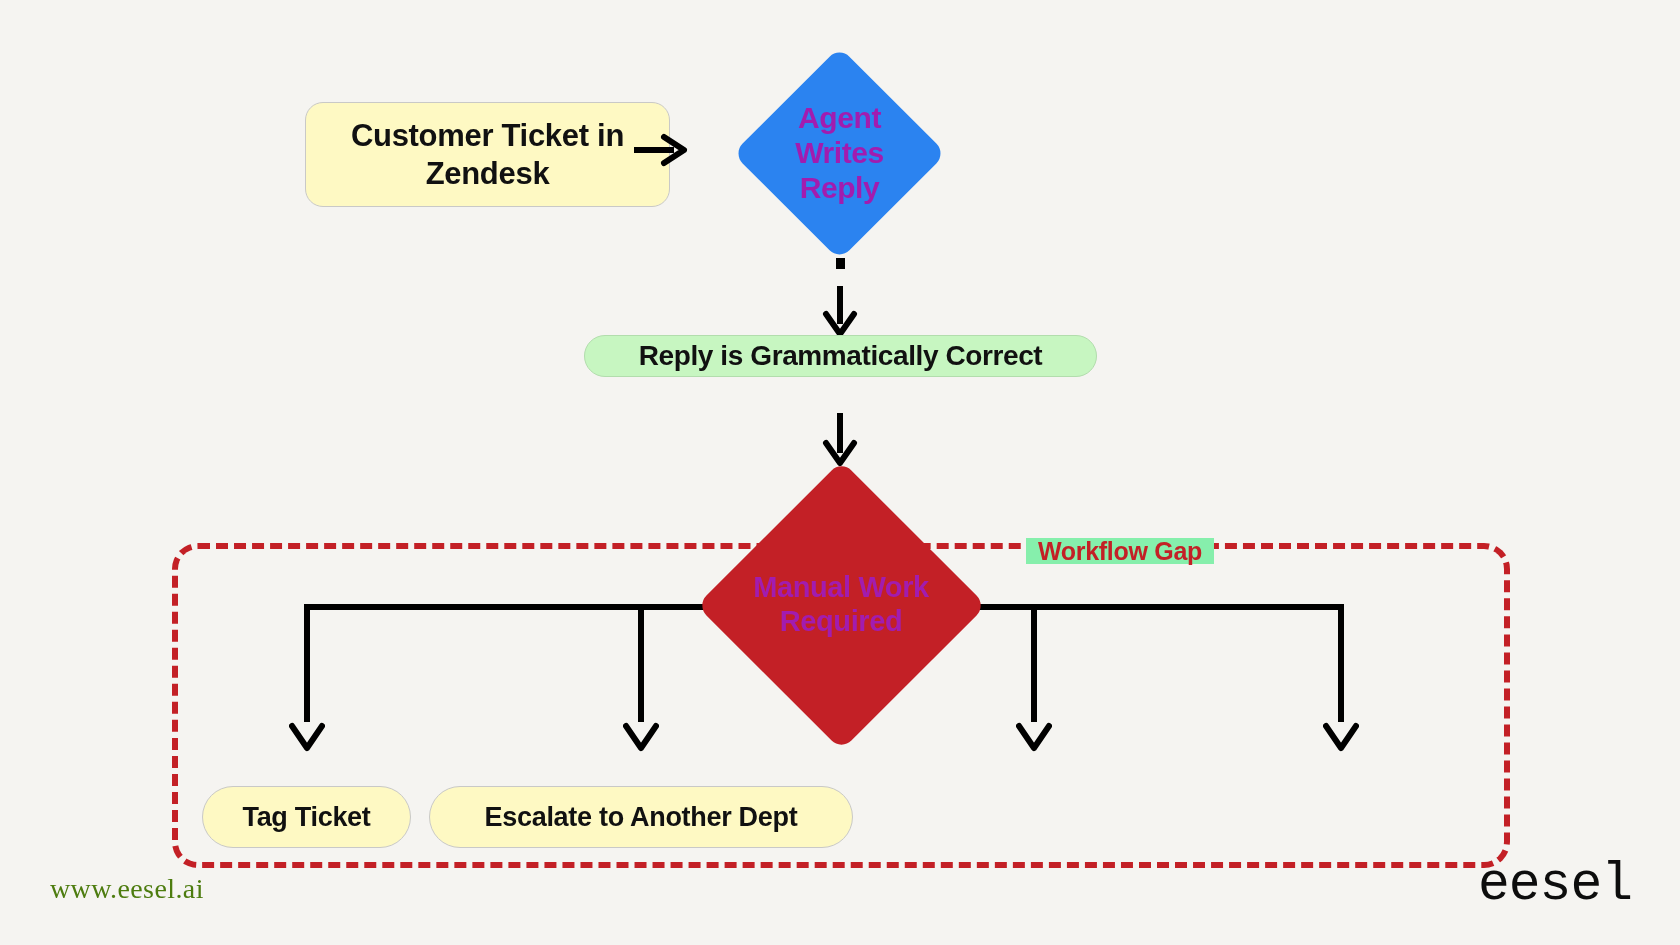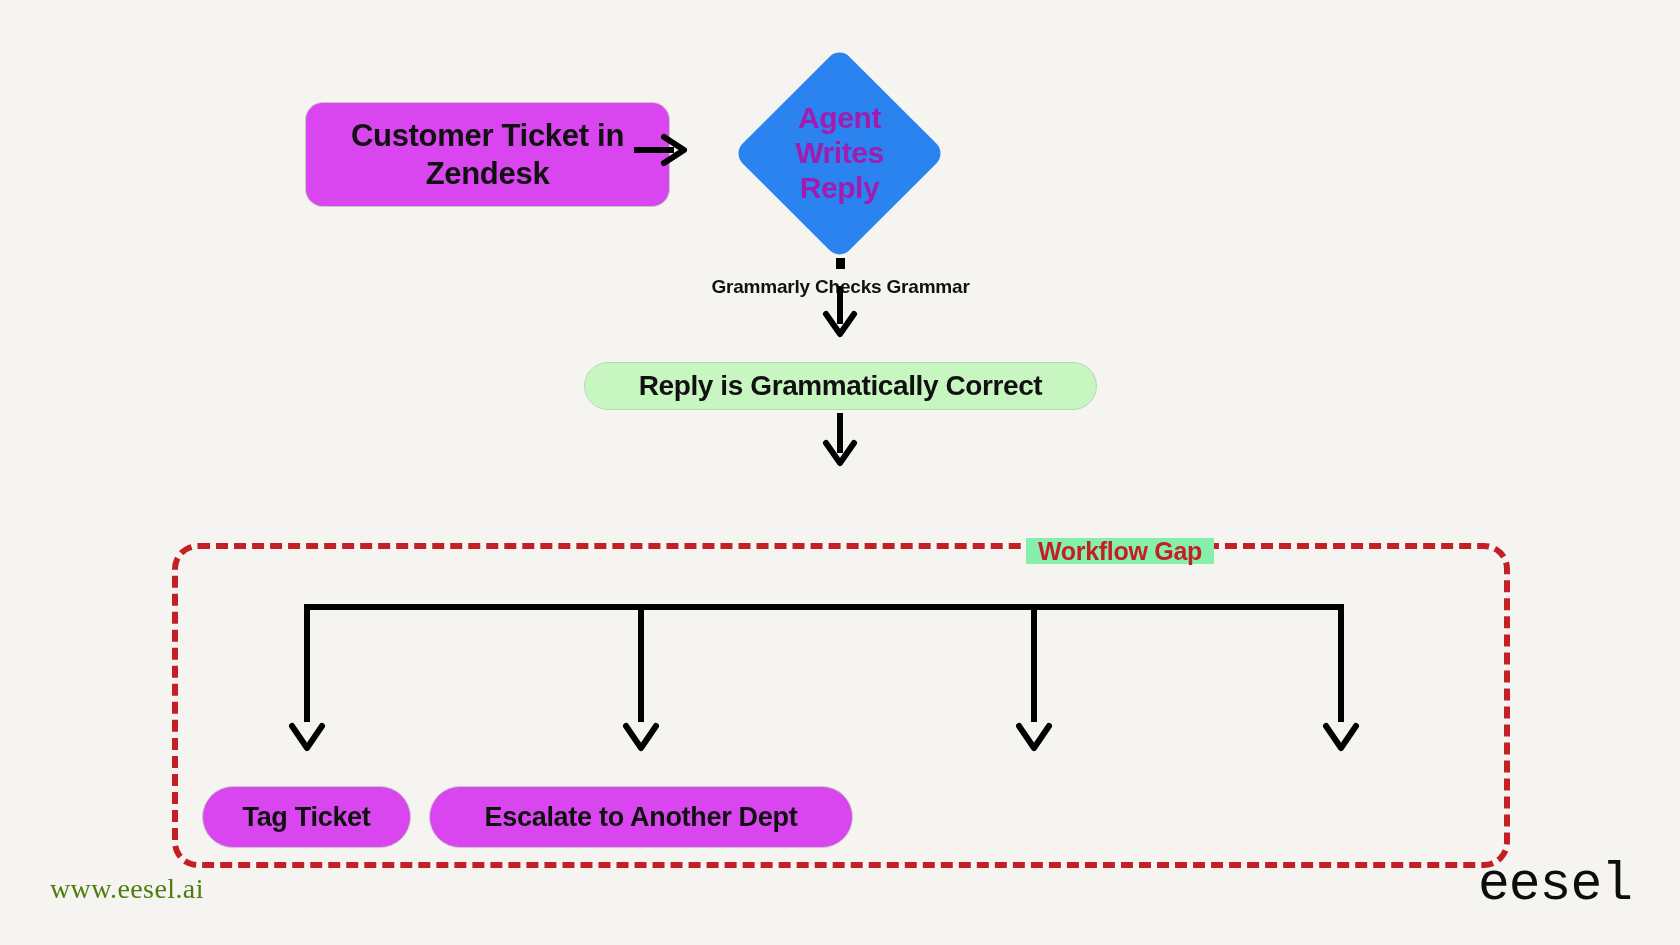--- a/index.html
+++ b/index.html
@@ -13,21 +13,21 @@
     height: 945px;
     background: #f5f4f1;
     overflow: hidden;
     font-family: "Liberation Sans", sans-serif;
   }
 
   
   .node-box {
     position: absolute;
     box-sizing: border-box;
-    background: #d946ef;
+    background: #fef9c3;
     border: 1.5px solid #c9c9c7;
     border-radius: 16px;
     display: flex;
     align-items: center;
     justify-content: center;
     text-align: center;
     color: #111111;
     font-weight: bold;
     line-height: 1.22;
     letter-spacing: -0.3px;
@@ -38,23 +38,23 @@
     top: 102px;
     width: 365px;
     height: 105px;
     font-size: 31px;
     padding: 0 18px;
     border-radius: 18px;
   }
 
   #grammar-ok-box {
     left: 584px;
-    top: 362px;
+    top: 335px;
     width: 513px;
-    height: 48px;
+    height: 42px;
     background: #c7f6c1;
     border: 1.5px solid #b2ddad;
     border-radius: 29px;
     font-size: 28px;
     letter-spacing: -0.4px;
   }
 
   .action-box {
     top: 786px;
     height: 62px;
@@ -217,21 +217,20 @@
   </svg>
 
   <div class="diamond-wrap" id="agent-diamond">
     <div class="diamond-shape"></div>
     <div class="diamond-label">Agent
 Writes
 Reply</div>
   </div>
 
   <div id="grammarly-stub"></div>
-  <div id="grammarly-label">Grammarly Checks Grammar</div>
 
   <svg class="arrow-svg" style="left:820px; top:286px;" width="40" height="54">
     <line x1="20" y1="0" x2="20" y2="38" stroke="#000" stroke-width="6"></line>
     <path d="M 6 28 L 20 48 L 34 28" fill="none" stroke="#000" stroke-width="6" stroke-linecap="round" stroke-linejoin="round"></path>
   </svg>
 
   <div class="node-box" id="grammar-ok-box">Reply is Grammatically Correct</div>
 
   <svg class="arrow-svg" style="left:820px; top:413px;" width="40" height="56">
     <line x1="20" y1="0" x2="20" y2="40" stroke="#000" stroke-width="6"></line>
@@ -251,20 +250,25 @@
   <svg class="arrow-svg" style="left:623px; top:710px;" width="36" height="50">
     <path d="M 3 16 L 18 38 L 33 16" fill="none" stroke="#000" stroke-width="6" stroke-linecap="round" stroke-linejoin="round"></path>
   </svg>
   <svg class="arrow-svg" style="left:1016px; top:710px;" width="36" height="50">
     <path d="M 3 16 L 18 38 L 33 16" fill="none" stroke="#000" stroke-width="6" stroke-linecap="round" stroke-linejoin="round"></path>
   </svg>
   <svg class="arrow-svg" style="left:1323px; top:710px;" width="36" height="50">
     <path d="M 3 16 L 18 38 L 33 16" fill="none" stroke="#000" stroke-width="6" stroke-linecap="round" stroke-linejoin="round"></path>
   </svg>
 
+  <div class="diamond-wrap" id="manual-diamond">
+    <div class="diamond-shape"></div>
+    <div class="diamond-label">Manual Work
+Required</div>
+  </div>
 
   <div id="workflow-gap-label">Workflow Gap</div>
 
   <div class="node-box action-box" id="action-box-0">Tag Ticket</div>
   <div class="node-box action-box" id="action-box-1">Escalate to Another Dept</div>
 
   <div id="site-url">www.eesel.ai</div>
   <div id="brand-logo">eesel</div>
 
 </div>

